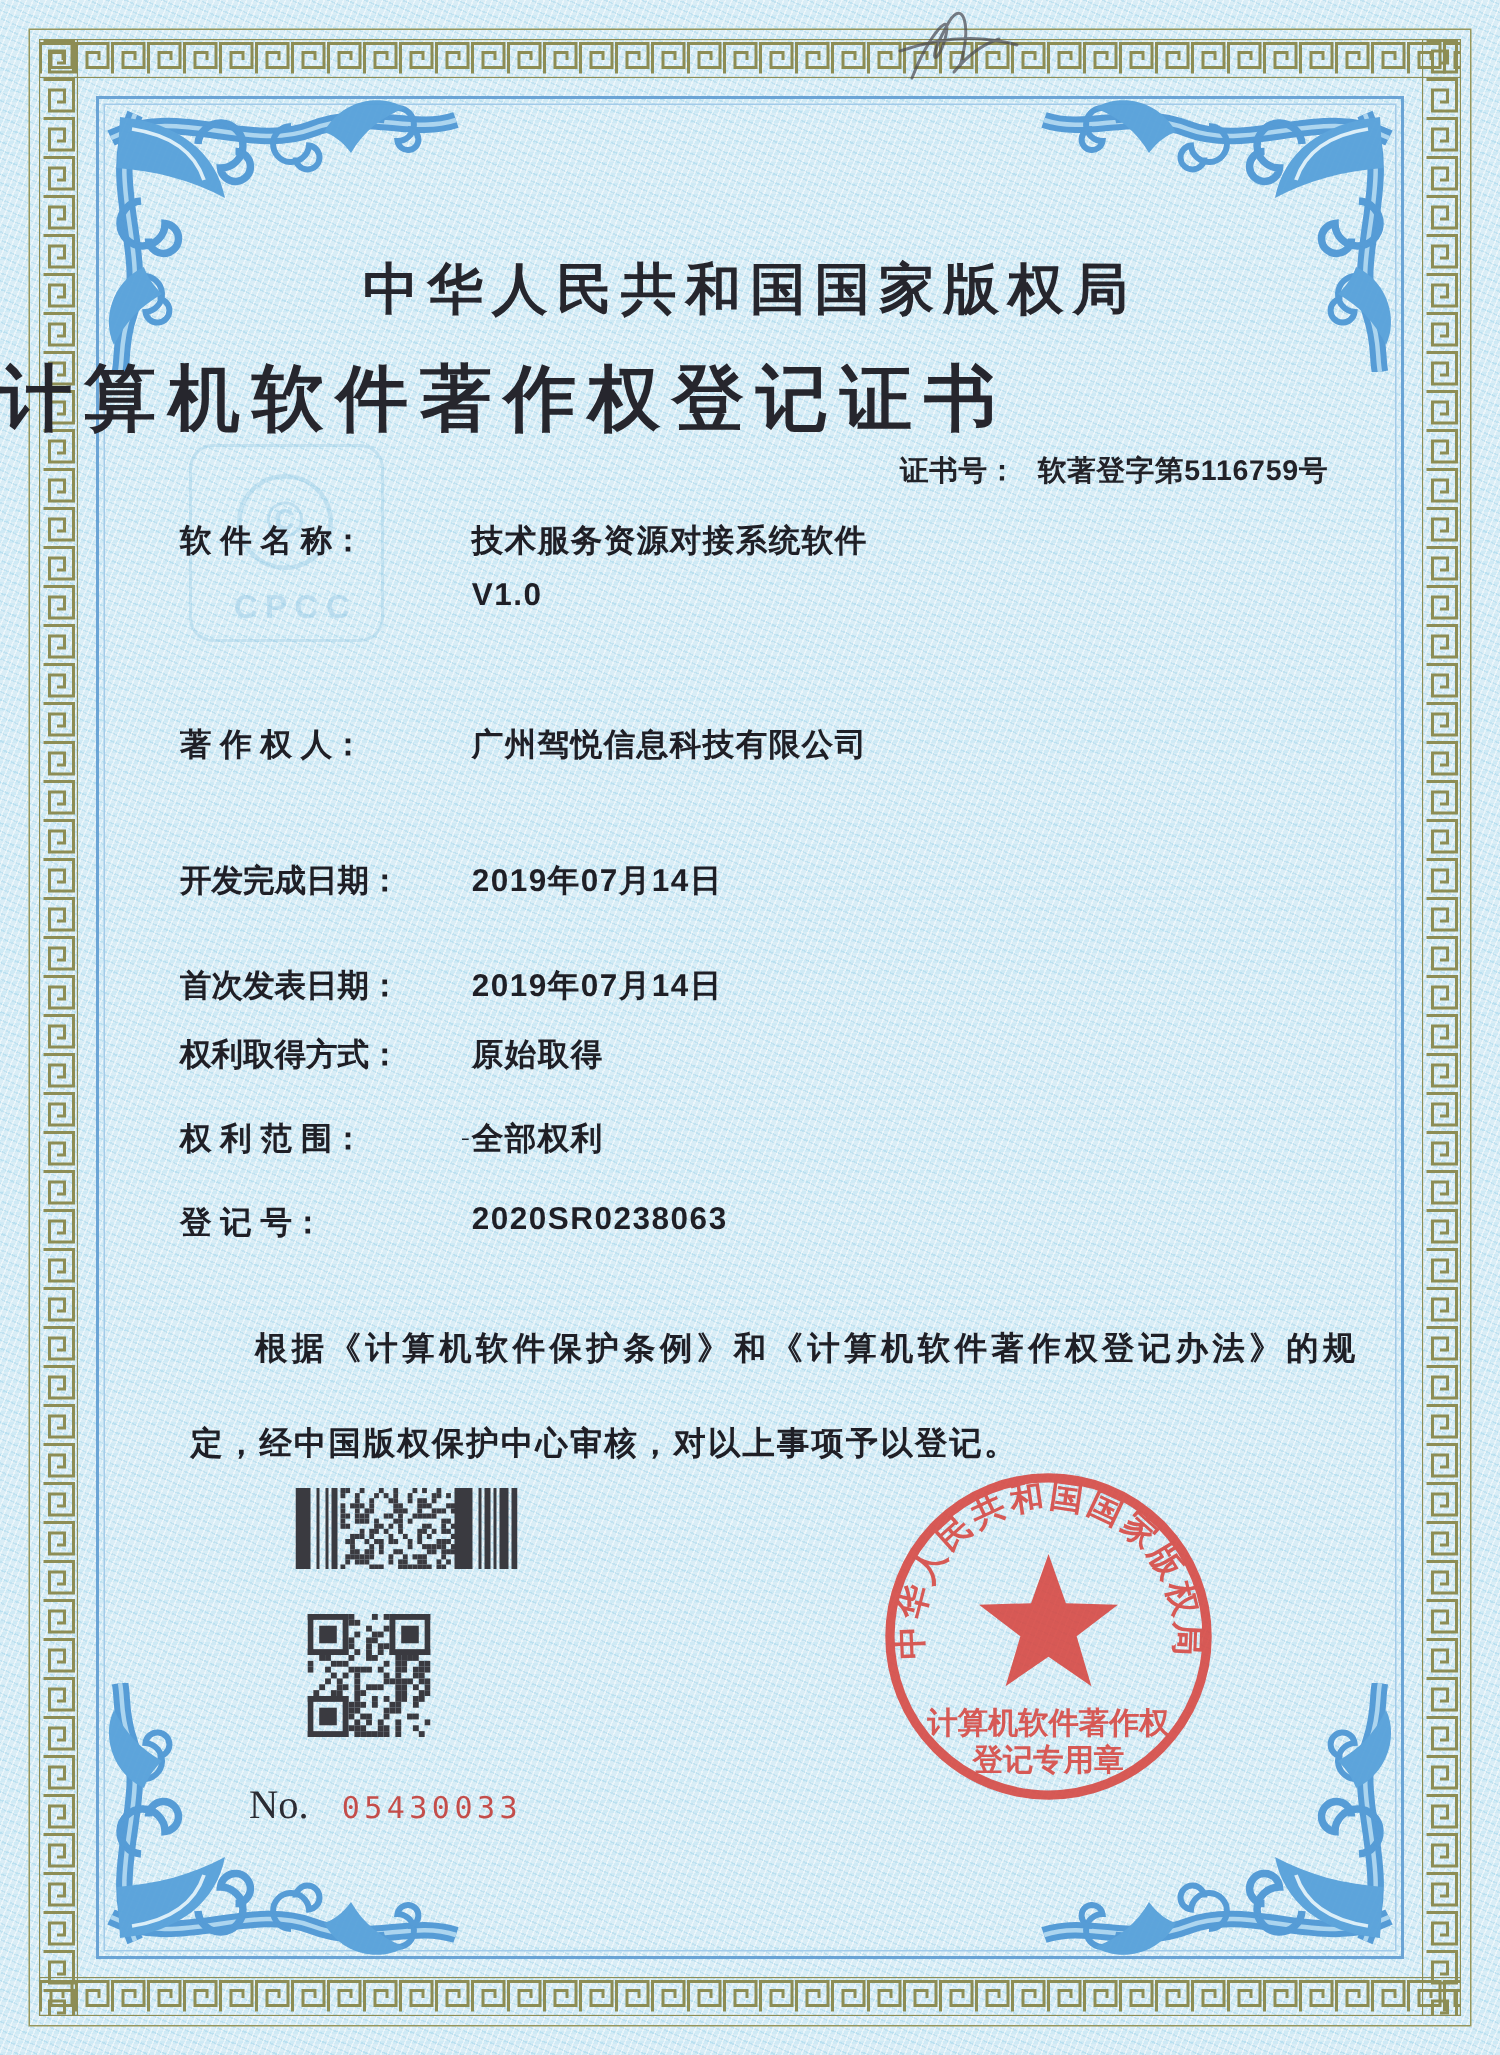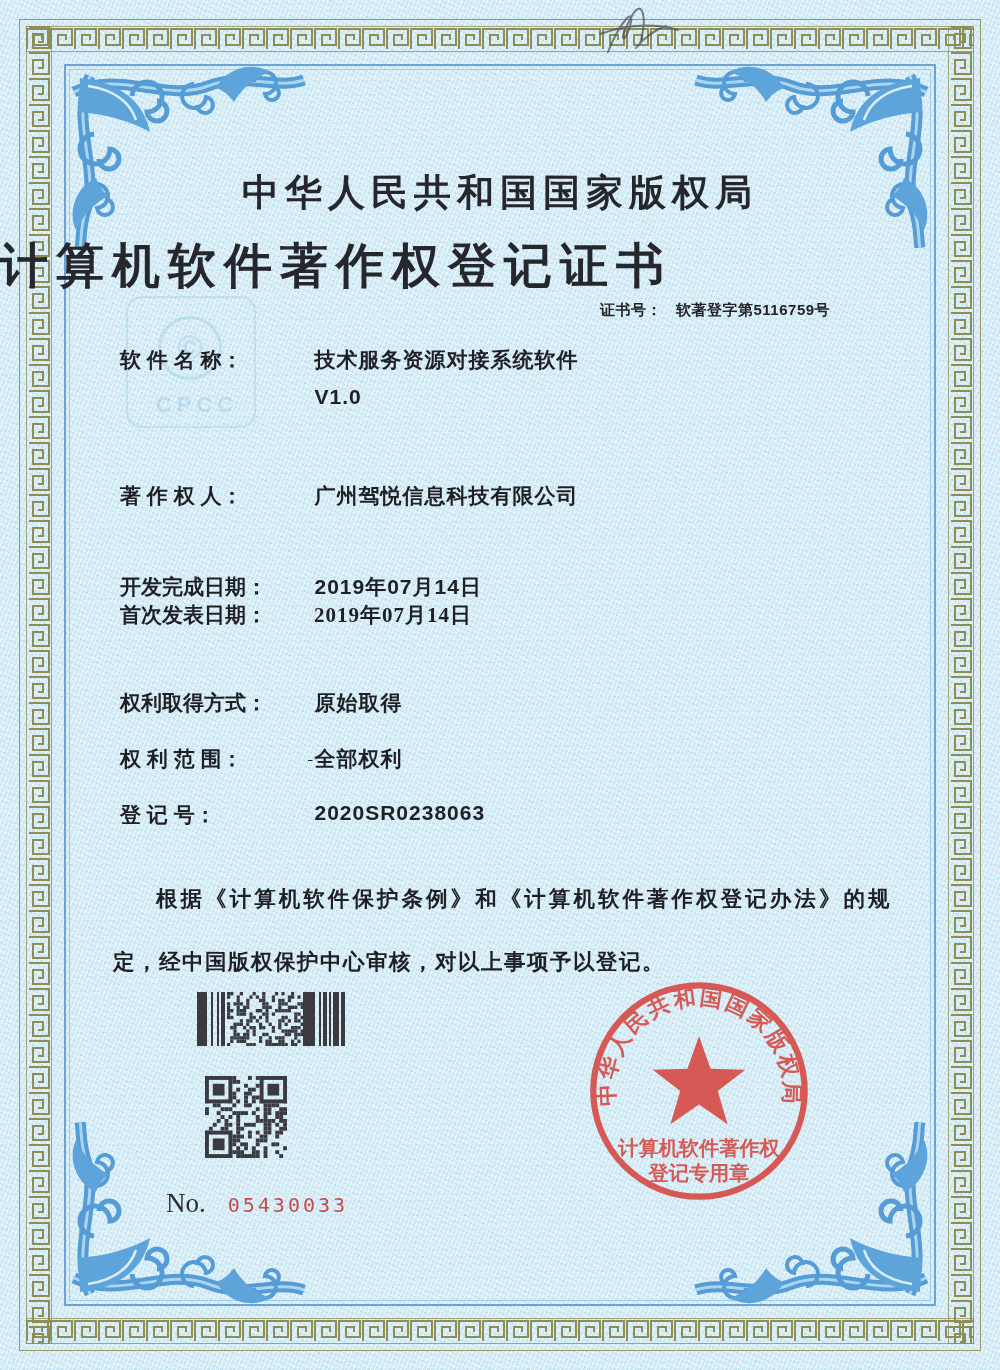--- a/index.html
+++ b/index.html
@@ -46,37 +46,37 @@
     position:absolute;left:0;right:0;top:168px;text-align:center;
     font-size:37px;font-weight:700;letter-spacing:6px;color:#26262d;
   }
   .cert-title{
     position:absolute;left:0;right:0;top:234px;text-align:left;
     font-family:"Liberation Serif",serif;
     font-size:48px;font-weight:700;letter-spacing:8px;color:#26262d;
   }
   .cert-no{
     position:absolute;left:600px;top:301px;
-    font-size:15px;font-weight:700;color:#222228;letter-spacing:.5px;
+    font-size:19px;font-weight:700;color:#222228;letter-spacing:.5px;
   }
   .cert-no .lbl{margin-right:14px;}
   .field-row{position:absolute;left:120px;color:#1f1f26;}
   .field-label{
     display:inline-block;width:188px;
     font-size:21px;font-weight:700;vertical-align:top;
   }
   .field-value{
     display:inline-block;margin-left:2px;
     font-size:21px;font-weight:700;vertical-align:top;letter-spacing:1px;
   }
   .field-value .line2{display:block;margin-top:11px;}
   .row-1{top:346px;} .row-2{top:458px;margin-top:24px;} .row-3{top:573px;}
-  .row-4{top:601px;font-family:Liberation Serif, serif;} .row-5{top:689px;} .row-6{top:745px;text-decoration:underline;} .row-7{top:801px;}
+  .row-4{top:643px;} .row-5{top:689px;} .row-6{top:745px;text-decoration:underline;} .row-7{top:801px;}
   .paragraph{
-    position:absolute;left:113px;top:868px;width:778px;
+    position:absolute;left:127px;top:868px;width:778px;
     font-size:21.5px;font-weight:700;color:#1f1f26;
     line-height:63px;text-indent:2em;letter-spacing:1.5px;text-align:justify;
   }
   
   .barcode{position:absolute;left:197px;top:992px;}
   .qrcode{position:absolute;left:205px;top:1076px;}
   .serial{
     position:absolute;left:166px;top:1188px;
     font-family:"Liberation Serif",serif;font-size:27px;color:#2b2b33;
   }

